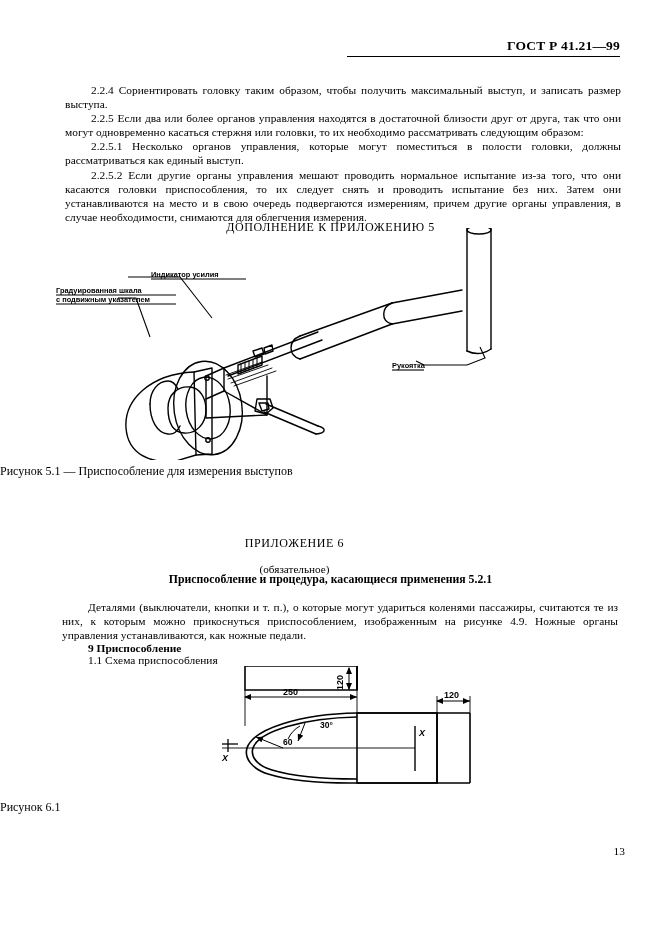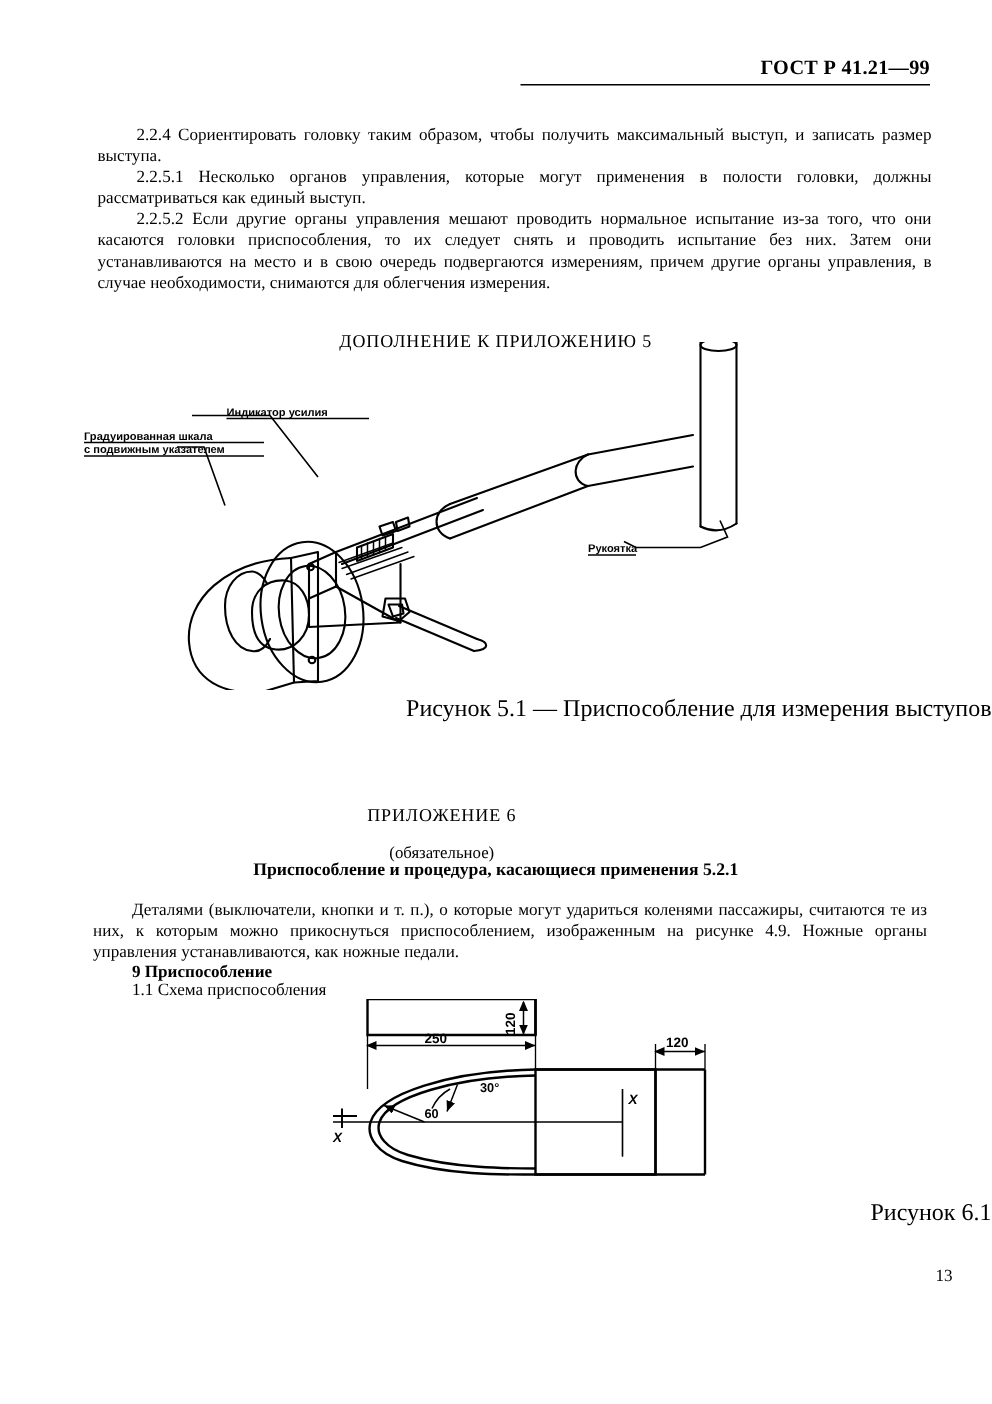--- a/index.html
+++ b/index.html
@@ -73,22 +73,22 @@
   .h-annex-sub {
     font-size: 11.2px;
     margin: 0;
   }
   .h-bold-center {
     font-size: 11.8px;
     font-weight: bold;
     margin: 0;
   }
   .fig-caption {
-    font-size: 16px;
-    text-align: right;
+    font-size: 12px;
+    text-align: left;
     margin: 0;
   }
   .h-num {
     font-size: 11.4px;
     font-weight: bold;
     margin: 0;
     text-indent: 26px;
   }
   .sub-num {
     font-size: 11.4px;
@@ -98,36 +98,37 @@
   
   .blk { position: absolute; }
   #annex5-title { left: 0; top: 208px; width: 661px; }
   #fig51-wrap  { left: 0; top: 228px; width: 661px; height: 232px; }
   #fig51-cap   { left: 0; top: 464px; width: 661px; }
   #annex6-title{ left: 0; top: 524px; width: 589px; }
   #annex6-head { left: 0; top: 572px; width: 661px; font-family: Liberation Serif, serif; }
   #annex6-body { left: 62px; top: 600px; width: 556px; }
   #fig61-wrap  { left: 0; top: 666px; width: 661px; height: 140px; }
   #fig61-cap   { left: 0; top: 800px; width: 661px; }
-  #page-num    { left: 0; top: 845px; width: 661px; text-align: right; padding-right: 26px; box-sizing: border-box; font-size: 11.4px; }
+  #page-num    { left: 0; top: 845px; width: 661px; text-align: right; padding-right: 36px; box-sizing: border-box; font-size: 11.4px; }
   svg { display: block; }
 </style>
 </head>
 <body>
 
 <div class="page">
 
   <div class="header">
     <span class="header-title">ГОСТ Р 41.21—99</span>
   </div>
   <div class="header-rule"></div>
 
   <div class="content">
     <p class="body">2.2.4  Сориентировать головку таким образом, чтобы получить максимальный выступ, и записать размер выступа.</p>
-    <p class="body">2.2.5.1  Несколько органов управления, которые могут применения в полости головки, должны рассматриваться как единый выступ.</p>
+    <p class="body">2.2.5  Если два или более органов управления находятся в достаточной близости друг от друга, так что они могут одновременно касаться стержня или головки, то их необходимо рассматривать следующим образом:</p>
+    <p class="body">2.2.5.1  Несколько органов управления, которые могут поместиться в полости головки, должны рассматриваться как единый выступ.</p>
     <p class="body">2.2.5.2  Если другие органы управления мешают проводить нормальное испытание из-за того, что они касаются головки приспособления, то их следует снять и проводить испытание без них. Затем они устанавливаются на место и в свою очередь подвергаются измерениям, причем другие органы управления, в случае необходимости, снимаются для облегчения измерения.</p>
   </div>
 
   <div class="blk center" id="annex5-title">
     <p class="h-annex">ДОПОЛНЕНИЕ К ПРИЛОЖЕНИЮ 5</p>
   </div>
 
   <div class="blk" id="fig51-wrap">
     <svg width="661" height="232" viewBox="0 0 661 232">
       <g fill="none" stroke="#000" stroke-width="1.4" stroke-linejoin="round" stroke-linecap="round">

